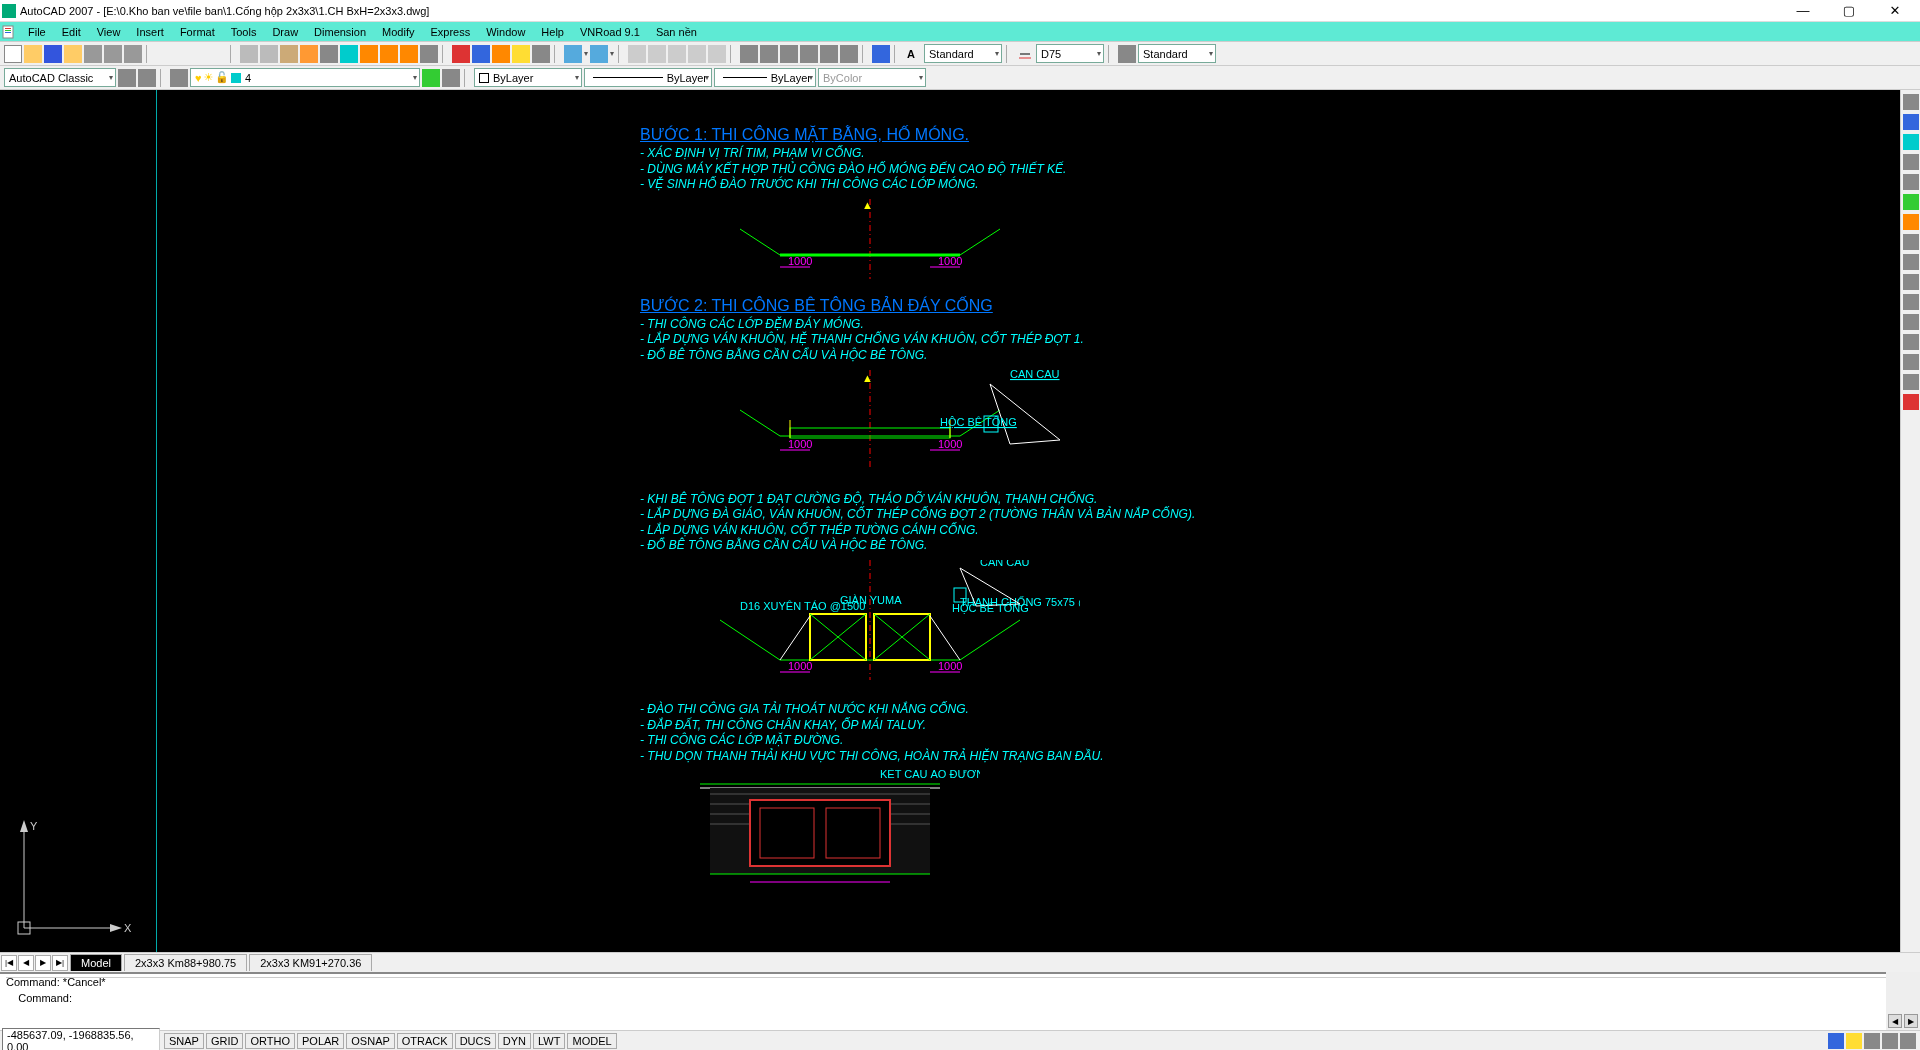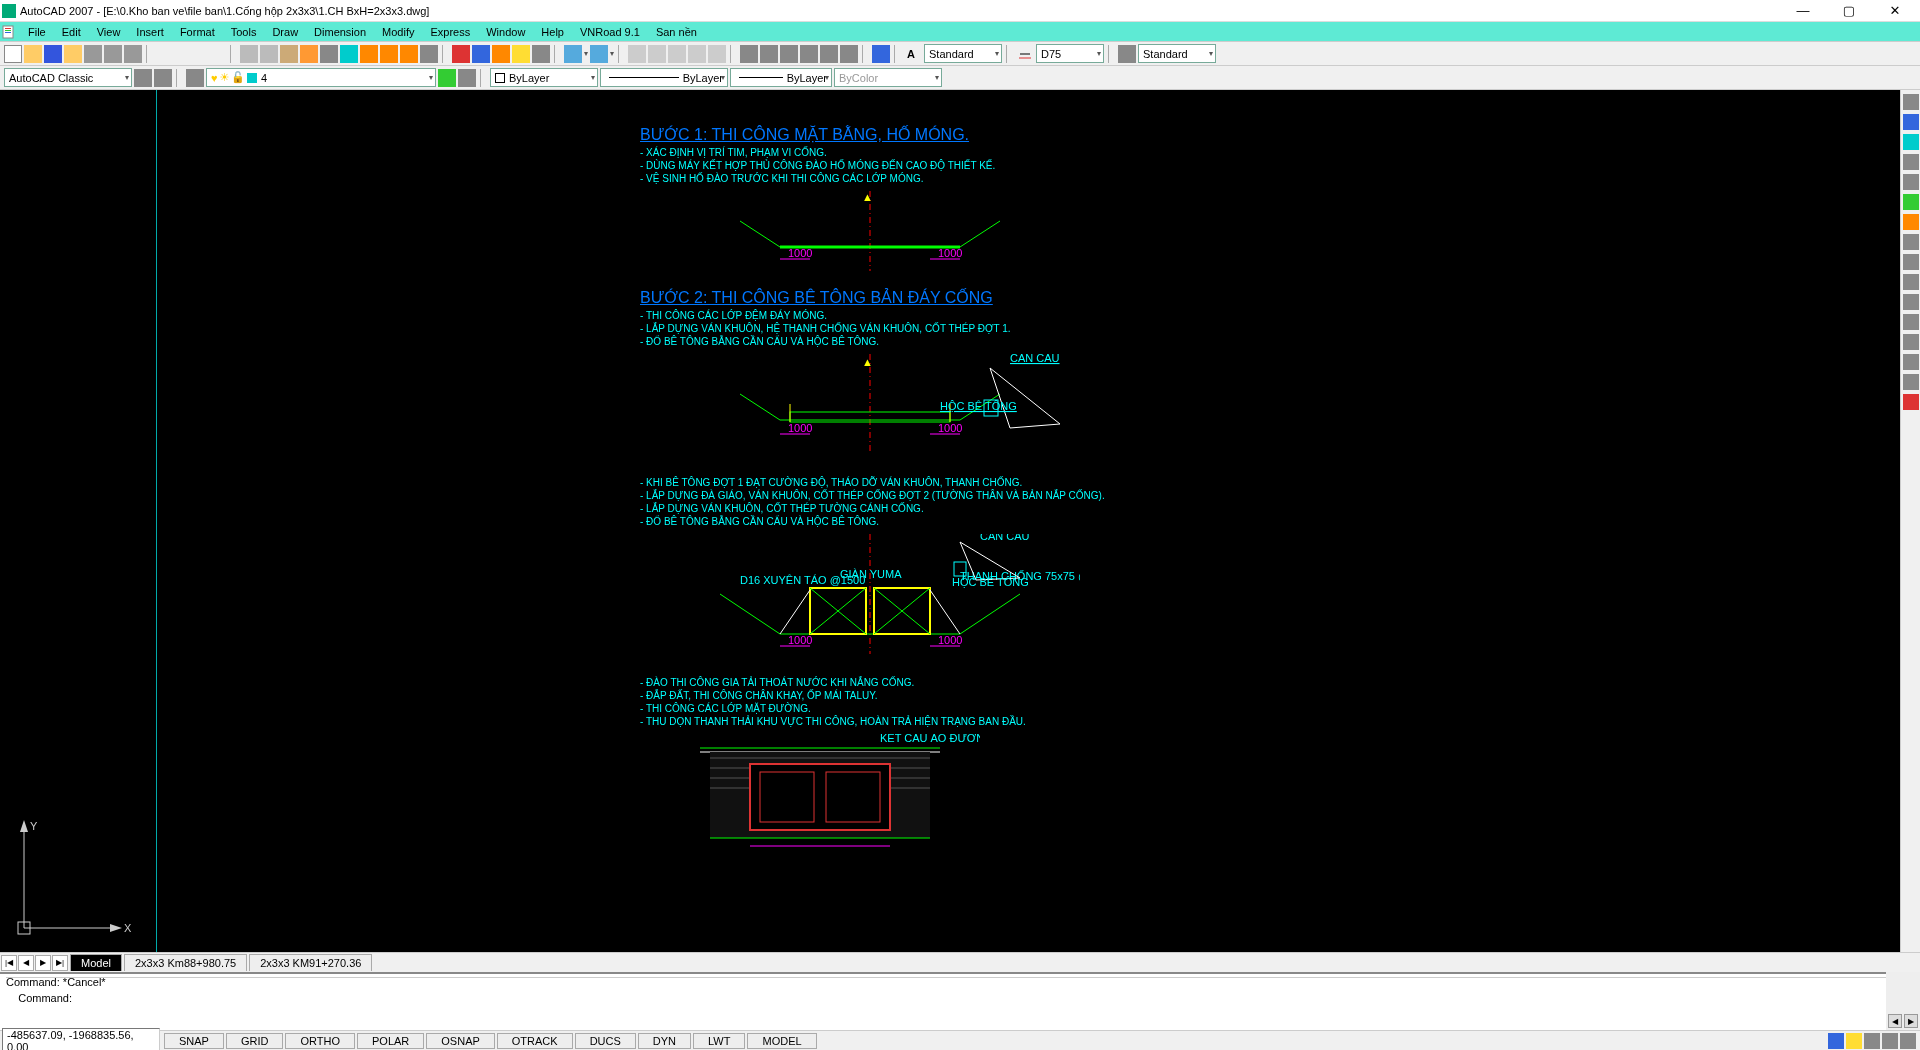--- a/index.html
+++ b/index.html
@@ -27,21 +27,21 @@
 
 
 
 
 .drawarea { position:absolute; left:0; right:20px; top:90px; bottom:98px; background:#000; overflow:hidden; }
 .crosshair-v { position:absolute; left:156px; top:0; bottom:0; width:1px; background:#0aa; }
 .ucs { position:absolute; left:14px; bottom:14px; }
 .drawing-content { position:absolute; left:640px; top:30px; right:160px; bottom:10px; color:#0ff; font-size:9px; }
 
 .step-title { color:#07f; text-decoration:underline; font-size:16px; margin:6px 0 2px; }
-.step-note { color:#0ff; font-size:10px; line-height:1.3; }
+.step-note { color:#0ff; font-size:12px; line-height:1.3;font-style:italic; }
 .step-title.mag { color:#f0f; }
 .sketch { margin:6px 0 10px; }
 
 
 .rightstrip { position:absolute; right:0; top:90px; bottom:98px; width:20px; background:#f0f0f0; border-left:1px solid #ccc; display:flex; flex-direction:column; align-items:center; padding-top:4px; gap:4px; }
 .rightstrip .tbtn { width:16px; height:16px; }
 
 
 .tabs { position:absolute; left:0; right:0; bottom:78px; height:20px; background:#f0f0f0; border-top:1px solid #ccc; display:flex; align-items:center; font-size:10px; }
 .tabs .navbtn { width:16px; height:16px; display:flex; align-items:center; justify-content:center; border:1px solid #aaa; background:#fff; margin-left:1px; font-size:8px; }
@@ -50,21 +50,21 @@
 
 
 .cmdwin { position:absolute; left:0; right:0; bottom:20px; height:58px; background:#fff; border-top:2px solid #888; font-family:Consolas,monospace; font-size:12px; padding:2px 6px; }
 .cmdwin .line { white-space:pre; }
 .cmd-scroll { position:absolute; right:0; bottom:20px; height:58px; width:34px; display:flex; align-items:flex-end; gap:2px; padding:2px; background:#eee; }
 .cmd-scroll .sb { width:14px; height:14px; border:1px solid #999; background:#ddd; font-size:8px; display:flex; align-items:center; justify-content:center; }
 
 
 .statusbar { position:absolute; left:0; right:0; bottom:0; height:20px; background:#f0f0f0; border-top:1px solid #ccc; display:flex; align-items:center; font-size:10px; }
 .statusbar .coords { width:158px; padding:0 4px; border:1px inset #ccc; background:#fff; margin:0 2px; }
-.statusbar .toggle { padding:1px 14px; border:1px solid #aaa; margin-left:2px; background:#eee; }
+.statusbar .toggle { padding:1px 4px; border:1px solid #aaa; margin-left:2px; background:#eee; }
 .statusbar .spacer { flex:1; }
 .statusbar .tray { display:flex; gap:2px; padding-right:4px; }
 .statusbar .tray span { width:16px; height:16px; display:inline-block; }
 
 
 .ic-new{background:#fff;border:1px solid #888}
 .ic-open{background:#fc6}
 .ic-save{background:#35d}
 .ic-plot{background:#999}
 .ic-cut{background:#bbb}
@@ -191,21 +191,21 @@
     </span>
   <span class="sep"></span>
   <span class="tbtn ic-gray"></span>
   <span class="combo" style="width:78px">
       <span>Standard</span>
       <span class="arrow">▾</span>
     </span>
 </div>
 
 <div class="toolbar-row">
-  <span class="combo" style="width:128px">
+  <span class="combo" style="width:112px">
       <span>AutoCAD Classic</span>
       <span class="arrow">▾</span>
     </span>
   <span class="tbtn ic-gray"></span>
   <span class="tbtn ic-gray"></span>
   <span class="sep"></span>
   <span class="tbtn ic-gray"></span>
   <span class="combo" style="width:230px">
     <span style="color:#fc0;margin-right:2px">♥</span>
     <span style="color:#fc0;margin-right:2px">☀</span>

